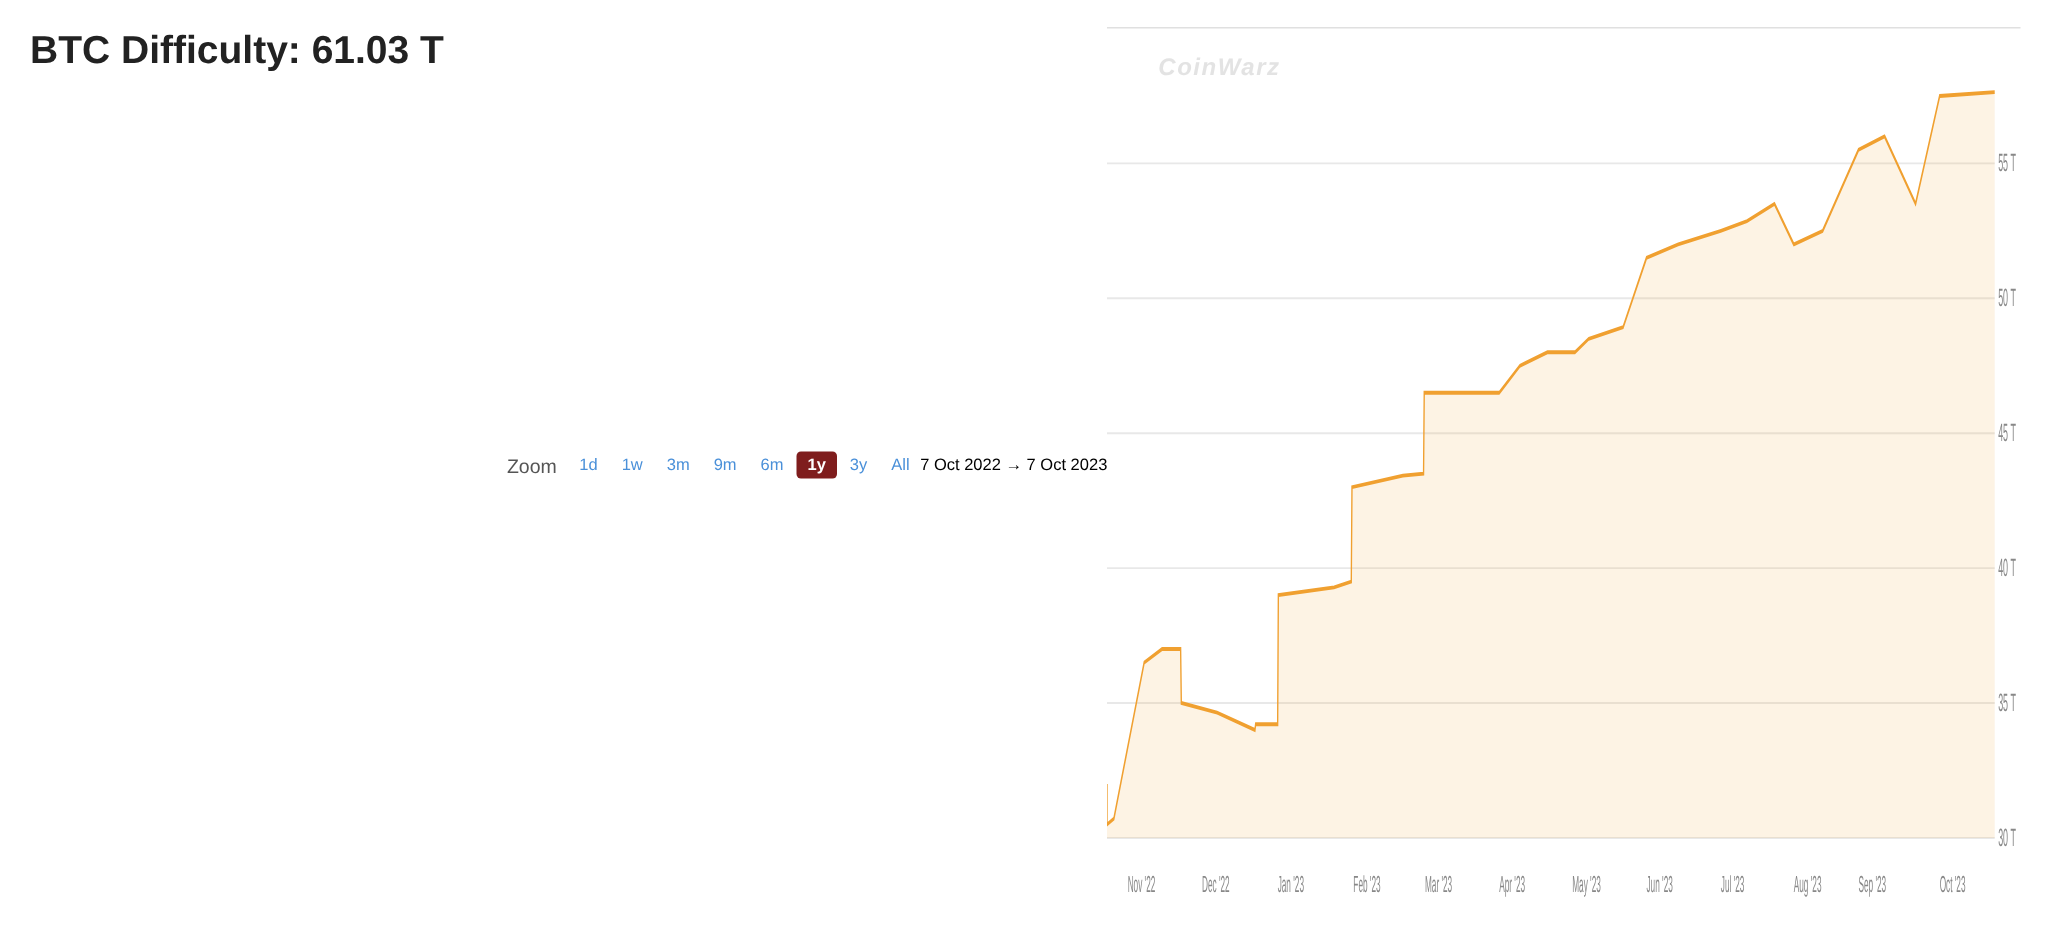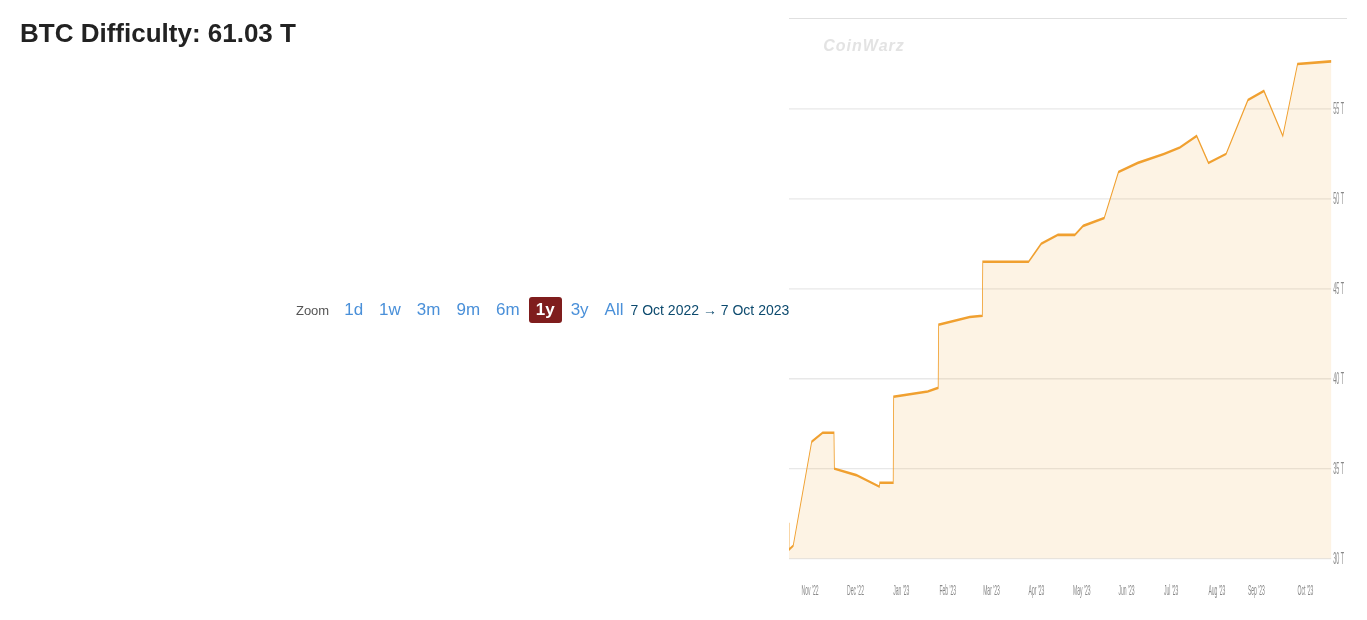--- a/index.html
+++ b/index.html
@@ -26,48 +26,49 @@
     .subtitle {
       font-size: 13px;
       color: #555;
       margin-bottom: 14px;
     }
     .controls-row {
       display: flex;
       align-items: center;
       justify-content: space-between;
       margin-bottom: 8px;
+      margin-left: 42px;
     }
     .zoom-group {
       display: flex;
       align-items: center;
       gap: 2px;
     }
     .zoom-label {
       font-size: 13px;
       color: #555;
       margin-right: 6px;
     }
     .zoom-btn {
-      font-size: 17px;
+      font-size: 11px;
       color: #4a90d9;
       background: none;
       border: none;
       cursor: pointer;
       padding: 3px 7px;
       border-radius: 3px;
     }
     .zoom-btn.active {
       background: #7f1d1d;
       color: #fff;
       font-weight: bold;
     }
     .date-range {
-      font-size: 14px;
-      color: #0c4a6e;
+      font-size: 11px;
+      color: #000000;
     }
     .chart-wrapper {
       flex: 1;
       position: relative;
       border-top: 1px solid #e0e0e0;
     }
     .watermark {
       position: absolute;
       top: 18px;
       left: 34px;

